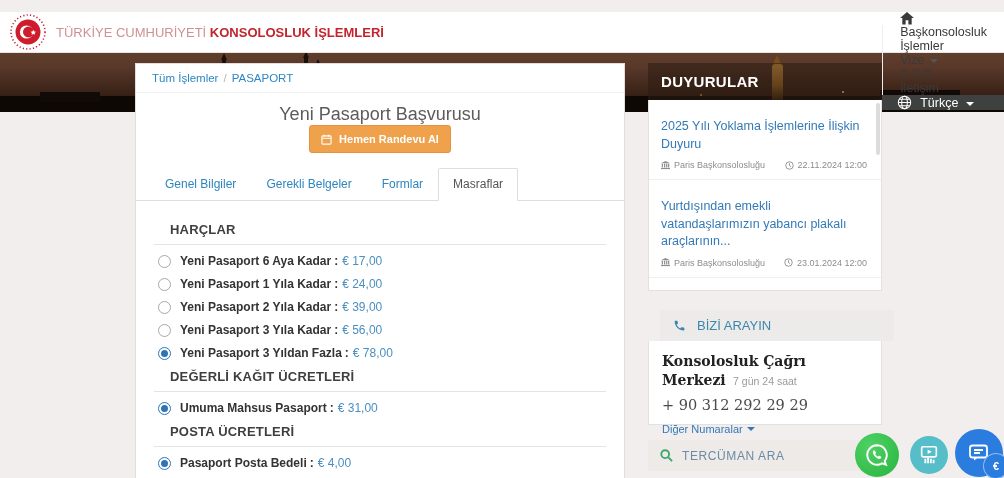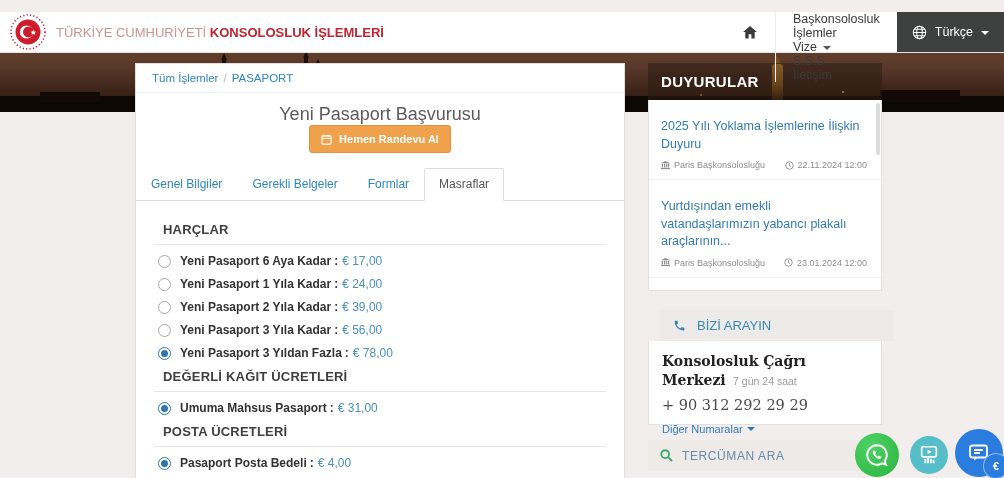--- a/index.html
+++ b/index.html
@@ -14,21 +14,21 @@
   
   .top-header {
     position:absolute; top:12px; left:0; right:0; height:41px;
     background:#fff; border-bottom:1px solid #e9e4e4;
     display:flex; align-items:center; z-index:20;
   }
   .logo { margin-left:10px; width:36px; height:36px; flex:0 0 auto; }
   .brand { margin-left:10px; font-size:13px; white-space:nowrap; }
   .brand .light { color:#cf9191; }
   .brand .bold  { color:#c3242e; font-weight:700; }
-  .top-nav { margin-left:auto; display:flex; align-items:stretch; height:100%; }
+  .top-nav { margin-left:auto; display:flex; align-items:stretch; height:100%;flex-direction:column; }
   .nav-home {
     display:flex; align-items:center; padding:0 18px; cursor:pointer;
   }
   .nav-item {
     display:flex; align-items:center; gap:6px; padding:0 17px;
     border-left:1px solid #f0eded; font-size:12.5px; color:#3a3a3a; cursor:pointer;
   }
   .nav-item .caret { display:none; width:0; height:0; border-left:4px solid transparent;
     border-right:4px solid transparent; border-top:4px solid #555; margin-top:2px; }
   .nav-item.has-caret .caret { display:inline-block; }
@@ -87,32 +87,32 @@
   .breadcrumb a { color:#2e86c1; text-decoration:none; cursor:pointer; }
   .breadcrumb .sep { margin:0 5px; color:#b5b5b5; }
   .title-row { display:flex; justify-content:space-between; align-items:center; padding:11px 16px 12px;flex-direction:column; }
   .page-title { font-size:18px; font-weight:400; color:#5b5b5b; }
   .appt-btn {
     display:flex; align-items:center; gap:7px;
     background:#efa14b; border:1px solid #e6923a; border-radius:3px;
     color:#fff; font-size:11px; font-weight:700; padding:7px 11px; cursor:pointer;
     font-family:"Liberation Sans", sans-serif;
   }
-  .tabs { display:flex; border-bottom:1px solid #ddd; padding-left:0; margin-top:2px; }
+  .tabs { display:flex; border-bottom:1px solid #ddd; padding-left:14px; margin-top:2px; }
   .tab {
     padding:8px 14px 9px; font-size:12px; color:#2e86c1; cursor:pointer;
     position:relative; top:1px; border:1px solid transparent; white-space:nowrap;
   }
   .tab.active {
     background:#fff; color:#555; border-color:#ddd; border-bottom-color:#fff;
     border-radius:2px 2px 0 0;
   }
   .panel-content { padding:15px 18px 0; }
   .fee-section { margin-bottom:4px; }
-  .section-title { font-size:13px; font-weight:600; color:#3f3f3f; letter-spacing:.2px; margin:6px 9px 7px; }
+  .section-title { font-size:13px; font-weight:600; color:#3f3f3f; letter-spacing:.2px; margin:6px 16px 7px; }
   .rule { border:none; border-top:1px solid #e4e4e4; margin:0 0 9px; }
   .fee-item { display:flex; align-items:center; margin:0 0 9px 4px; font-size:12px; cursor:pointer; }
   .radio { width:13px; height:13px; border:1px solid #a8a8a8; border-radius:50%;
     margin-right:9px; position:relative; background:#fff; flex:0 0 auto; }
   .radio.checked { border-color:#2e75b6; }
   .radio.checked::after { content:""; position:absolute; left:2px; top:2px;
     width:7px; height:7px; border-radius:50%; background:#2e75b6; }
   .fee-label { color:#333; font-weight:600; }
   .fee-colon { color:#333; font-weight:600; margin:0 4px 0 3px; }
   .fee-price { color:#4a8fc0; }

